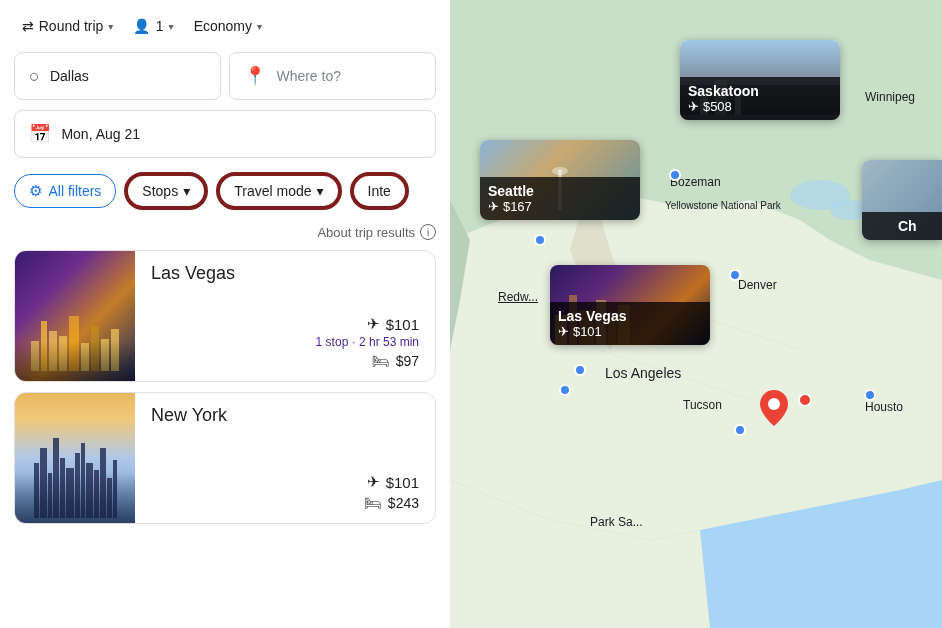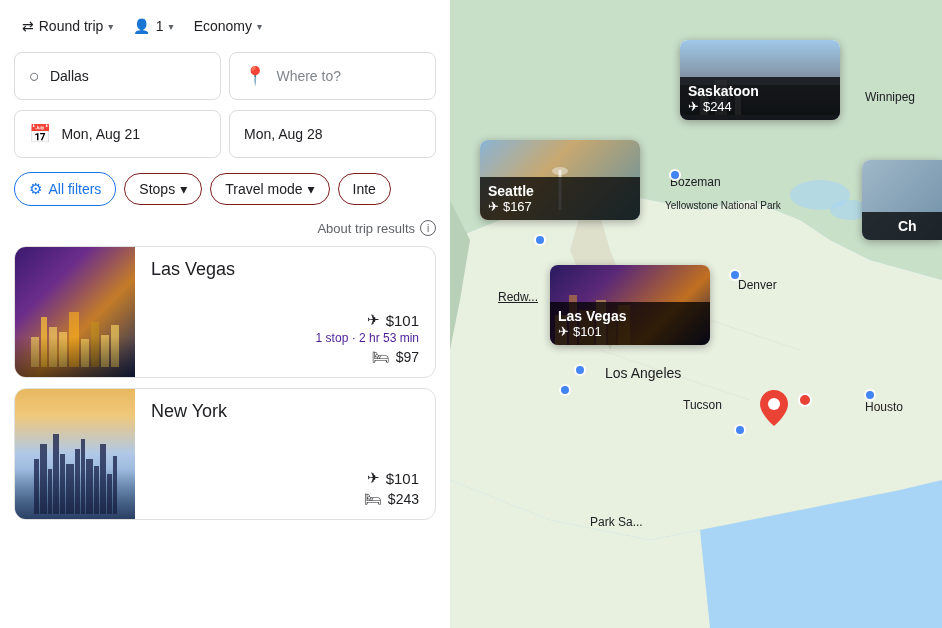--- a/index.html
+++ b/index.html
@@ -105,21 +105,21 @@
       color: #1a73e8;
       font-size: 14px;
       cursor: pointer;
       font-weight: 500;
     }
     .filter-btn {
       display: flex;
       align-items: center;
       gap: 5px;
       padding: 7px 14px;
-      border: 1px solid #7f1d1d;
+      border: 4px solid #7f1d1d;
       border-radius: 20px;
       background: none;
       color: #202124;
       font-size: 14px;
       cursor: pointer;
     }
 
     
     .about-results {
       text-align: right;
@@ -444,23 +444,20 @@
     <div class="input-field">
       <span class="field-icon">📍</span>
       <input type="text" placeholder="Where to?" style="">
     </div>
   </div>
 
   <div class="date-row">
     <div class="date-field">
       <span class="cal-icon">📅</span>
       <span>Mon, Aug 21</span>
-    </div>
-    <div class="date-field">
-      <span>Mon, Aug 28</span>
     </div>
   </div>
 
   <div class="filters-row">
     <button class="filter-btn-main">
       <span style="font-size:15px;">⚙</span>
       <span>All filters</span>
     </button>
     <button class="filter-btn">
       <span>Stops</span>
@@ -627,21 +624,21 @@
       <div class="thumb-saskatoon-map">
         <div style="position:absolute;bottom:5px;left:0;right:0;height:30px;background:rgba(0,0,0,0.3);"></div>
         <div style="position:absolute;bottom:5px;left:20px;width:8px;height:25px;background:rgba(255,255,255,0.3);"></div>
         <div style="position:absolute;bottom:5px;left:35px;width:12px;height:35px;background:rgba(255,255,255,0.25);"></div>
         <div style="position:absolute;bottom:5px;left:55px;width:6px;height:20px;background:rgba(255,255,255,0.3);"></div>
       </div>
       <div class="map-card-info">
         <div class="map-card-city">Saskatoon</div>
         <div class="map-card-price">
           <span>✈</span>
-          <span>$244</span>
+          <span>$508</span>
         </div>
       </div>
     </div>
   </div>
 
   
   <div class="map-card lasvegas-card">
     <div class="map-card-thumb">
       <div class="thumb-lv-map">
         <div style="position:absolute;bottom:0;left:0;right:0;height:40px;display:flex;align-items:flex-end;gap:2px;padding:0 5px;">

